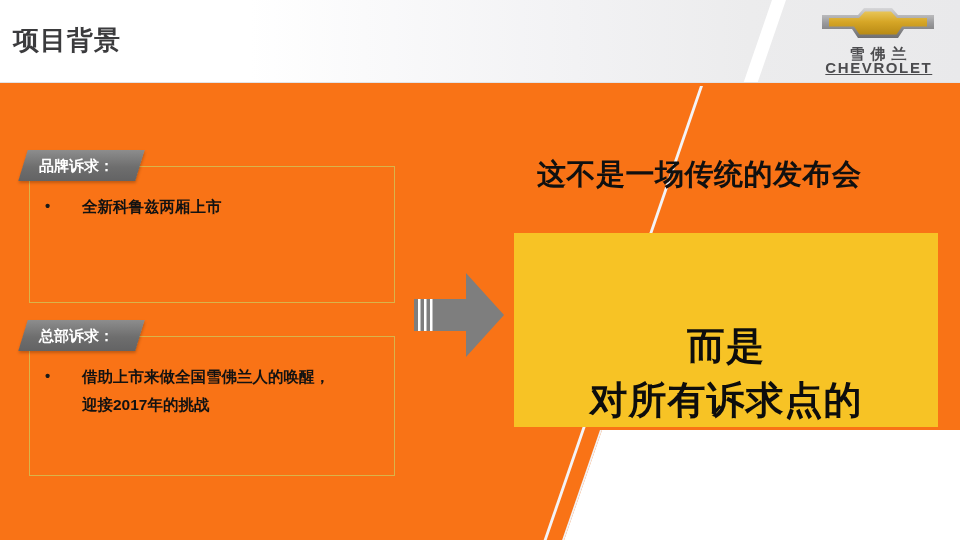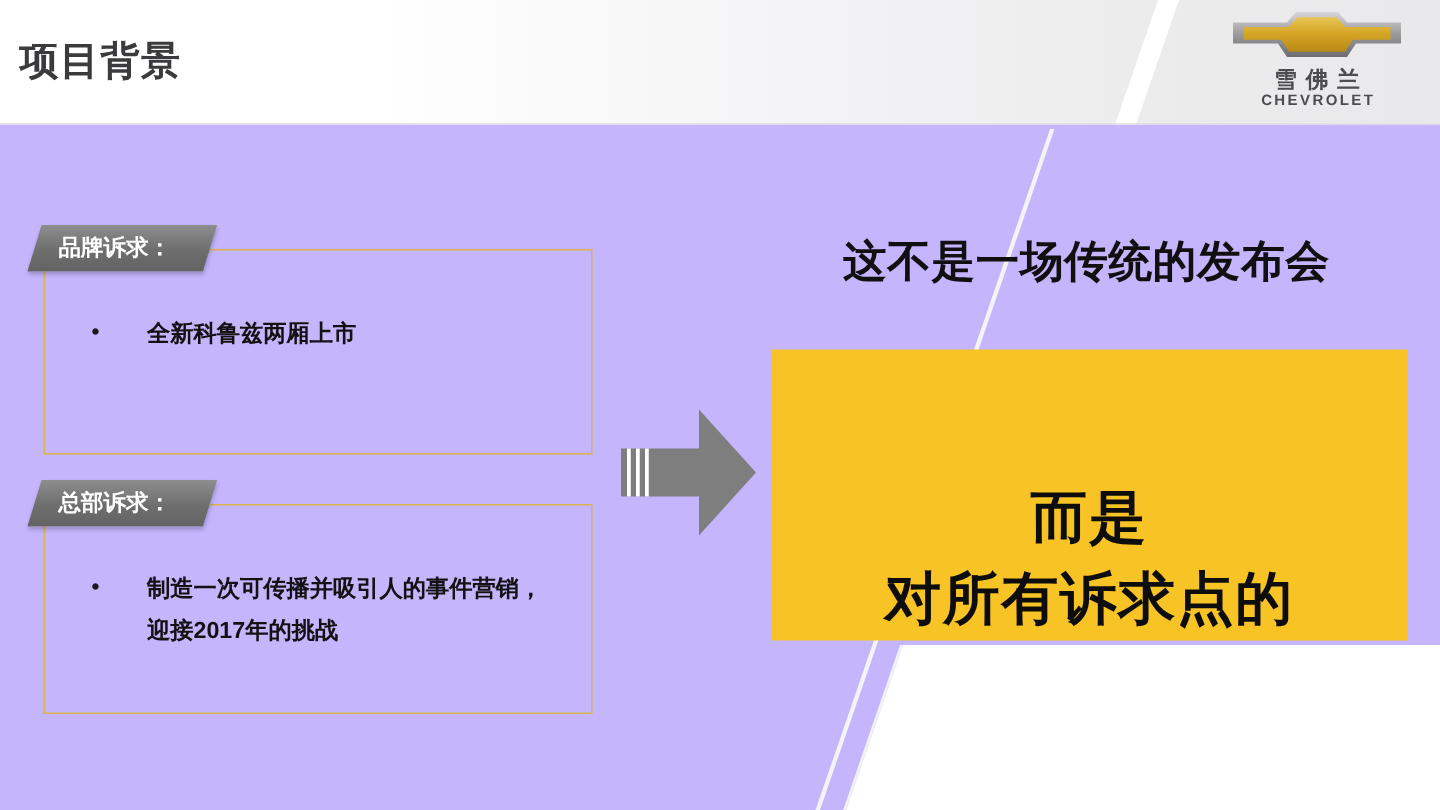--- a/index.html
+++ b/index.html
@@ -5,21 +5,21 @@
   html, body {
     margin: 0;
     padding: 0;
     background: #ffffff;
   }
   #slide {
     position: relative;
     width: 960px;
     height: 540px;
     overflow: hidden;
-    background: #c4b5fd;
+    background: #f97316;
     font-family: "Liberation Sans", "DejaVu Sans", sans-serif;
   }
 
   
   .bg-diag-1 {
     position: absolute;
     left: 600px;
     top: 430px;
     width: 560px;
     height: 200px;
@@ -100,26 +100,27 @@
     margin-top: 1px;
     font-size: 15px;
     font-weight: bold;
     color: #4c4c4f;
     letter-spacing: 6px;
     text-indent: 6px;
     line-height: 17px;
   }
   .logo-en {
     display: block;
-    font-size: 10px;
+    font-size: 15px;
     font-weight: bold;
     color: #4c4c4f;
     letter-spacing: 1.6px;
     text-indent: 1.6px;
     line-height: 11px;
+    text-decoration: underline;
   }
 
   
   .panel {
     position: absolute;
     border: 1px solid #d9b44a;
     background: transparent;
     box-sizing: border-box;
   }
   #panel-brand   { left: 29px; top: 166px; width: 366px; height: 137px; }
@@ -138,21 +139,21 @@
     transform: skewX(-17deg);
     box-shadow: 1px 2px 3px rgba(0,0,0,0.22);
   }
   .tag > span { display: inline-block; transform: skewX(17deg); }
   #tag-brand { left: 23px; top: 150px; }
   #tag-hq    { left: 23px; top: 320px; }
 
   .bullets {
     position: absolute;
     list-style: none;
-    margin: 16px;
+    margin: 0;
     padding: 0;
     width: 350px;
   }
   #bullets-brand { left: 42px; top: 193px; }
   #bullets-hq    { left: 42px; top: 363px; }
 
   .bullets li {
     position: relative;
     padding-left: 40px;
     font-size: 15.5px;
@@ -177,21 +178,21 @@
     position: absolute;
     left: 408px;
     top: 265px;
     width: 100px;
     height: 100px;
   }
 
   
   #right-heading {
     position: absolute;
-    left: 562px;
+    left: 537px;
     top: 155px;
     font-size: 29px;
     font-weight: bold;
     color: #101010;
     letter-spacing: 0.5px;
     white-space: nowrap;
   }
   #callout-box {
     position: absolute;
     left: 514px;
@@ -258,21 +259,21 @@
   </div>
   <ul class="bullets" id="bullets-brand">
     <li>全新科鲁兹两厢上市</li>
   </ul>
 
   <div class="panel" id="panel-hq"></div>
   <div class="tag" id="tag-hq">
     <span>总部诉求：</span>
   </div>
   <ul class="bullets" id="bullets-hq">
-    <li>制造一次可传播并吸引人的事件营销，
+    <li>借助上市来做全国雪佛兰人的唤醒，
 迎接2017年的挑战</li>
   </ul>
 
   <svg class="arrow" viewBox="0 0 100 100">
     <path d="M6,34 L58,34 L58,8 L96,50 L58,92 L58,66 L6,66 Z" fill="#7E7E7E"></path>
     <rect x="10" y="34" width="2.5" height="32" fill="#ffffff"></rect>
     <rect x="16" y="34" width="2.5" height="32" fill="#ffffff"></rect>
     <rect x="22" y="34" width="2.5" height="32" fill="#ffffff"></rect>
   </svg>
 

